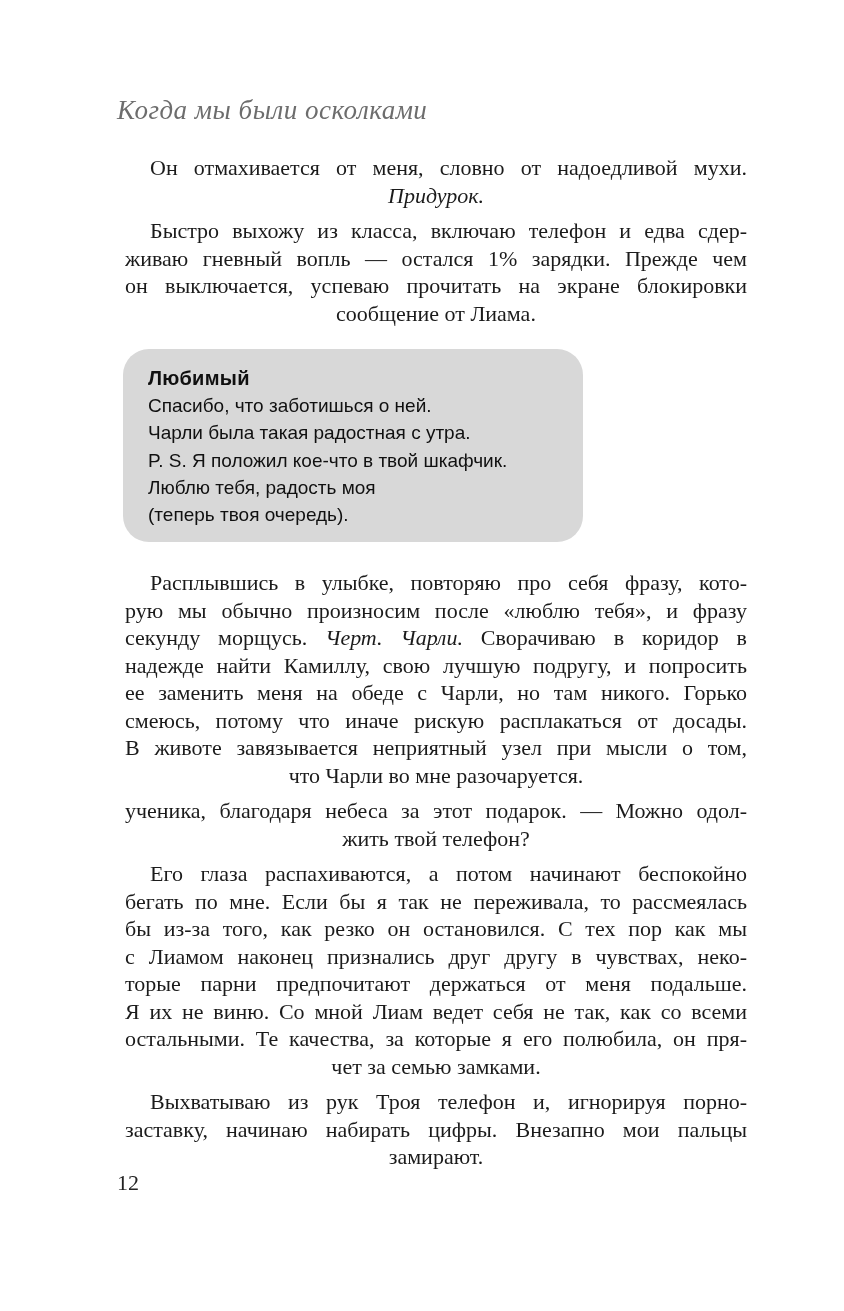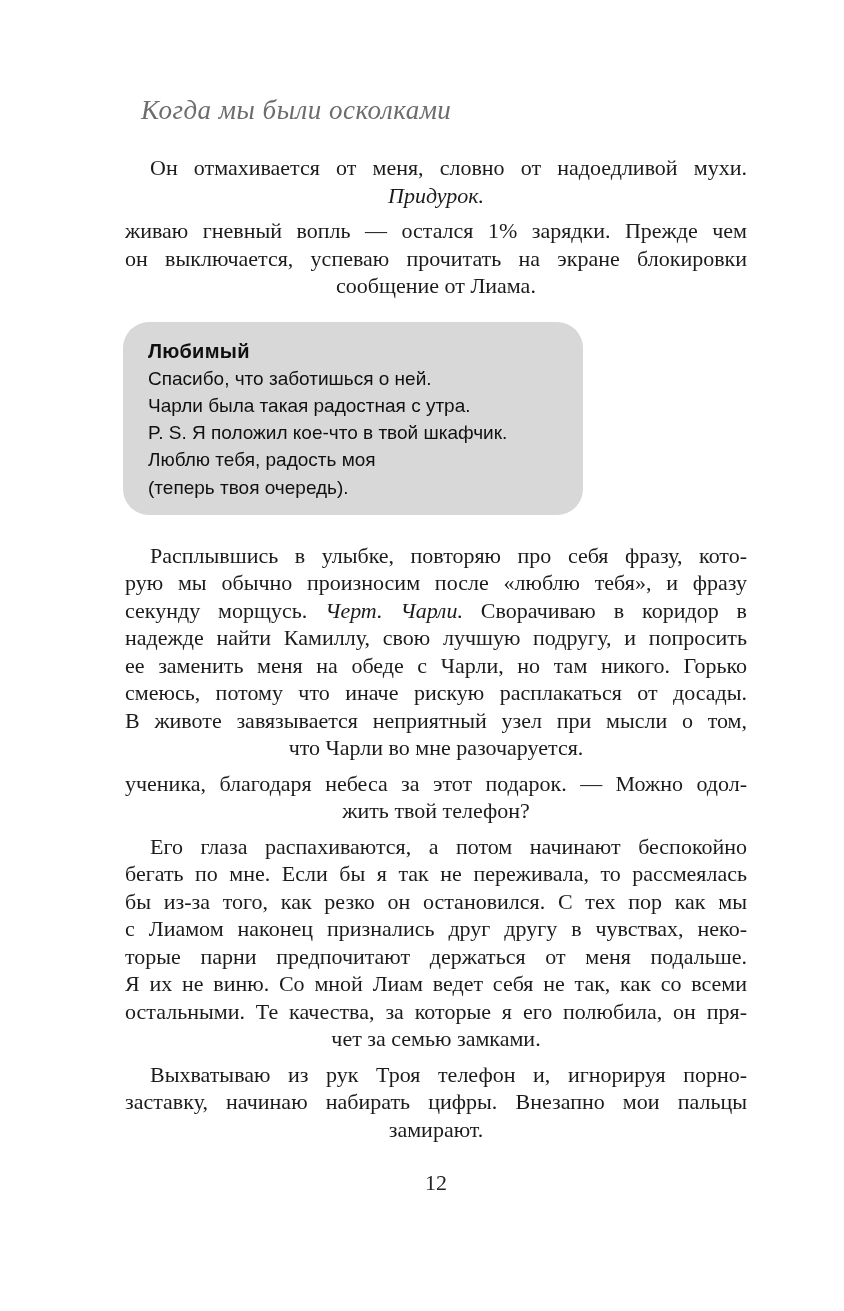--- a/index.html
+++ b/index.html
@@ -19,21 +19,20 @@
     position: absolute;
     left: 117px;
     top: 94px;
     width: 640px;
     font-family: "Liberation Serif", serif;
     font-style: italic;
     font-size: 27px;
     line-height: 32px;
     color: #6d6d6d;
     letter-spacing: 0.5px;
-    margin-left: 24px;
   }
   .text-column {
     position: absolute;
     left: 117px;
     top: 146px;
     width: 638px;
     font-size: 22px;
     color: #1b1b1b;
   }
   .para { margin: 8px; }
@@ -65,40 +64,41 @@
     font-weight: bold;
     font-size: 20px;
     letter-spacing: 0.3px;
   }
   .bubble-line { white-space: nowrap; }
   .page-number {
     position: absolute;
     left: 117px;
     top: 1170px;
     width: 638px;
-    text-align: center;
+    text-align: left;
     font-size: 22px;
     color: #222222;
   }
 </style>
 </head>
 <body>
 
 <div class="page">
 
   <div class="running-header">Когда мы были осколками</div>
 
   <div class="text-column">
 
     <div id="paras-top">
         <div class="para">
           <div class="line indent jl">Он отмахивается от меня, словно от надоедливой мухи.</div>
           <div class="line"><i>Придурок.</i></div>
         </div>
         <div class="para">
+          <div class="line indent jl">Быстро выхожу из класса, включаю телефон и едва сдер-</div>
           <div class="line jl">живаю гневный вопль — остался 1% зарядки. Прежде чем</div>
           <div class="line jl">он выключается, успеваю прочитать на экране блокировки</div>
           <div class="line">сообщение от Лиама.</div>
         </div>
       </div>
 
     <div class="message-bubble" style="background: rgb(216, 216, 216);">
       <div class="bubble-line bubble-title">Любимый</div>
       <div id="bubble-lines">
           <div class="bubble-line">Спасибо, что заботишься о ней.</div>

